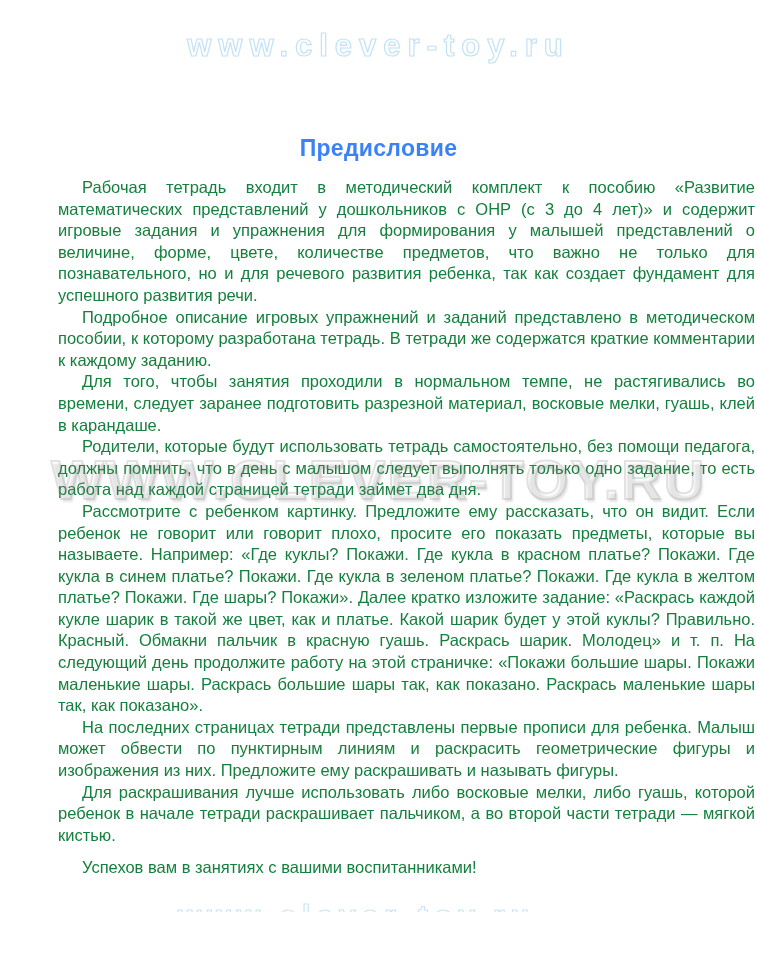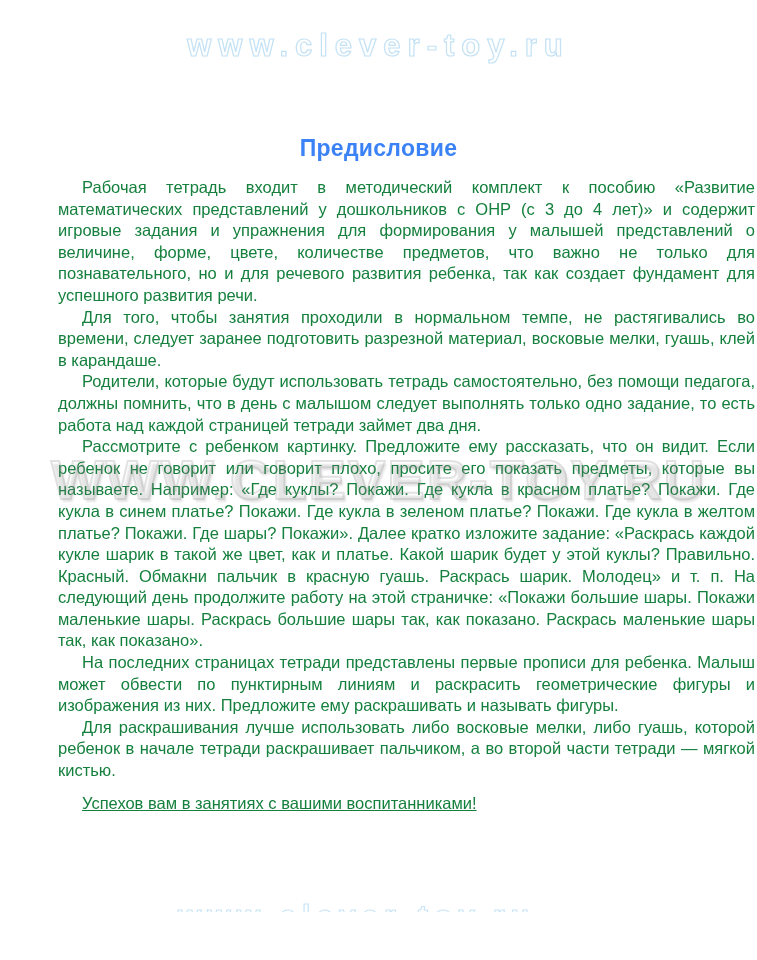--- a/index.html
+++ b/index.html
@@ -33,21 +33,21 @@
     color: #15803d;
     text-align: justify;
     margin-left: 28px;
   }
   .content p {
     margin: 0;
     text-indent: 24px;
     hyphens: auto;
     -webkit-hyphens: auto;
   }
-  .content p:last-child { margin-top: 11px; text-decoration: underline; }
+  .content p:last-child { margin-top: 11px; }
   .page-num {
     position: absolute;
     left: 706px; top: 915px;
     width: 33px; height: 33px;
     border-radius: 50%;
     background: #1fade6;
     color: #ffffff;
     font-size: 14px;
     font-weight: 700;
     display: flex; align-items: center; justify-content: center;
@@ -90,20 +90,21 @@
   <div class="wm wm-top">www.clever-toy.ru</div>
 
   <div class="wm wm-middle">WWW.CLEVER-TOY.RU</div>
 
   <div class="wm wm-bottom">www.clever-toy.ru</div>
 
   <h1 class="title">Предисловие</h1>
 
   <div class="content" lang="ru">
       <p>Рабочая тетрадь входит в методический комплект к пособию «Развитие математических представлений у дошкольников с ОНР (с 3 до 4 лет)» и содержит игровые задания и упражнения для формирования у малышей представлений о величине, форме, цвете, количестве предметов, что важно не только для познавательного, но и для речевого развития ребенка, так как создает фундамент для успешного развития речи.</p>
+      <p>Подробное описание игровых упражнений и заданий представлено в методическом пособии, к которому разработана тетрадь. В тетради же содержатся краткие комментарии к каждому заданию.</p>
       <p>Для того, чтобы занятия проходили в нормальном темпе, не растягивались во времени, следует заранее подготовить разрезной материал, восковые мелки, гуашь, клей в карандаше.</p>
       <p>Родители, которые будут использовать тетрадь самостоятельно, без помощи педагога, должны помнить, что в день с малышом следует выполнять только одно задание, то есть работа над каждой страницей тетради займет два дня.</p>
       <p>Рассмотрите с ребенком картинку. Предложите ему рассказать, что он видит. Если ребенок не говорит или говорит плохо, просите его показать предметы, которые вы называете. Например: «Где куклы? Покажи. Где кукла в красном платье? Покажи. Где кукла в синем платье? Покажи. Где кукла в зеленом платье? Покажи. Где кукла в желтом платье? Покажи. Где шары? Покажи». Далее кратко изложите задание: «Раскрась каждой кукле шарик в такой же цвет, как и платье. Какой шарик будет у этой куклы? Правильно. Красный. Обмакни пальчик в красную гуашь. Раскрась шарик. Молодец» и т. п. На следующий день продолжите работу на этой страничке: «Покажи большие шары. Покажи маленькие шары. Раскрась большие шары так, как показано. Раскрась маленькие шары так, как показано».</p>
       <p>На последних страницах тетради представлены первые прописи для ребенка. Малыш может обвести по пунктирным линиям и раскрасить геометрические фигуры и изображения из них. Предложите ему раскрашивать и называть фигуры.</p>
       <p>Для раскрашивания лучше использовать либо восковые мелки, либо гуашь, которой ребенок в начале тетради раскрашивает пальчиком, а во второй части тетради — мягкой кистью.</p>
       <p>Успехов вам в занятиях с вашими воспитанниками!</p>
     </div>
 
   <div class="page-num">3</div>
 

